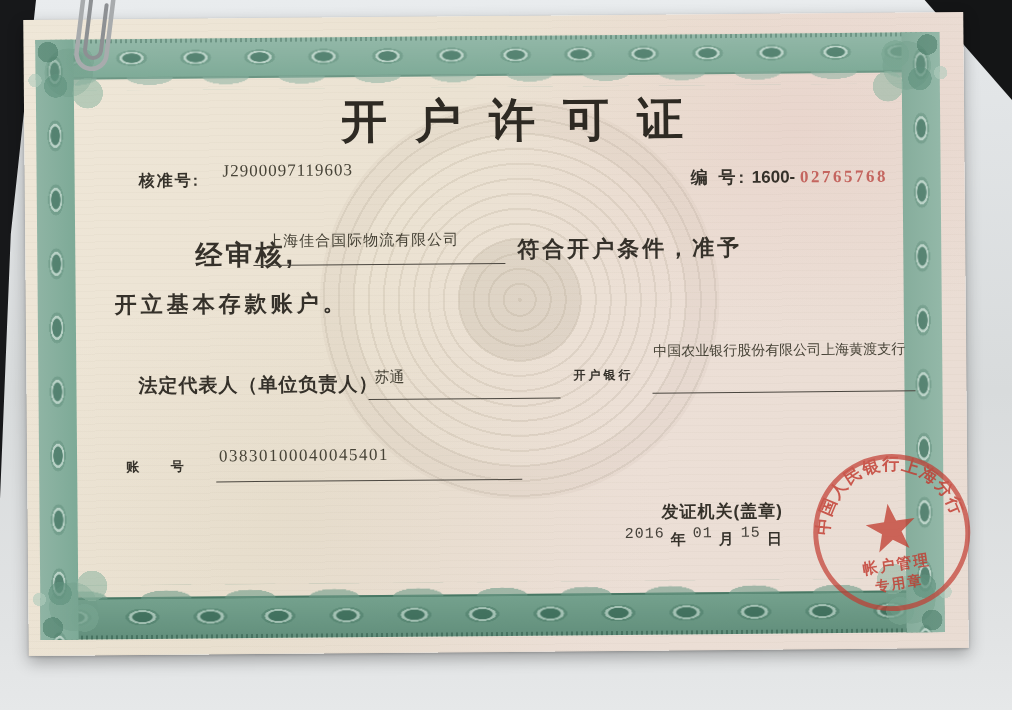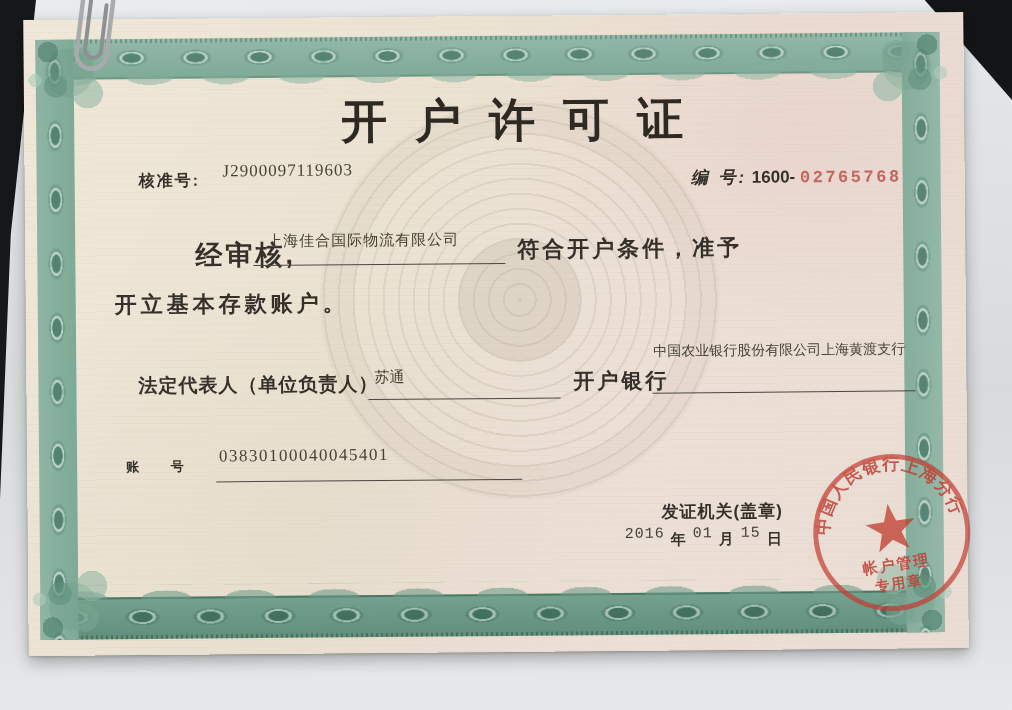--- a/index.html
+++ b/index.html
@@ -71,32 +71,32 @@
   
   .hei{font-family:"Liberation Sans",sans-serif;font-weight:700;color:#35312a;}
   .ser{font-family:"Liberation Serif",serif;color:#474337;}
   .abs{position:absolute;white-space:nowrap;}
   .title{left:0;right:0;top:74px;text-align:center;padding-left:64px;
     font-family:"Liberation Serif",serif;font-weight:900;font-size:46px;
     letter-spacing:28px;color:#2e2a23;}
   .approval-label{left:114px;top:152px;font-size:16px;letter-spacing:2px;text-align:right;}
   .approval-value{left:198px;top:143px;font-size:17px;letter-spacing:1px;}
   .serial{left:666px;top:152px;font-size:17px;}
-  .serial .lbl{letter-spacing:3px;font-style:italic;}
-  .serial .red{color:#c4655f;letter-spacing:2.5px;font-family:Liberation Mono, monospace;font-weight:600;}
+  .serial .lbl{letter-spacing:3px;}
+  .serial .red{color:#c4655f;letter-spacing:2.5px;font-family:Liberation Serif, serif;font-weight:600;}
   .line1-prefix{left:170px;top:219px;font-size:27px;letter-spacing:3px;}
   .company{left:242px;top:214px;font-size:15px;letter-spacing:1px;}
   .uline{position:absolute;border-bottom:1.5px solid #4a463f;}
   .ul-company{left:228px;top:221px;width:252px;height:26px;}
   .line1-suffix{left:492px;top:219px;font-size:22px;letter-spacing:3px;}
   .line2{left:89px;top:271px;font-size:22px;letter-spacing:4px;}
   .rep-label{left:112px;top:354px;font-size:19px;letter-spacing:1px;}
   .rep-value{left:348px;top:351px;font-size:15px;}
   .ul-rep{left:342px;top:356px;width:192px;height:26px;}
-  .bank-label{left:547px;top:352px;font-size:21px;letter-spacing:3px;}
+  .bank-label{left:547px;top:352px;font-size:12px;letter-spacing:3px;}
   .bank-value{left:627px;top:328px;font-size:14px;line-height:18px;white-space:normal;width:268px;}
   .ul-bank{left:626px;top:352px;width:263px;height:26px;}
   .acct-label{left:99px;top:439px;font-size:13px;letter-spacing:14px;}
   .acct-value{left:192px;top:428px;font-size:17px;letter-spacing:1.5px;}
   .ul-acct{left:189px;top:436px;width:306px;height:27px;}
   .issuer-label{left:634px;top:486px;font-size:17px;letter-spacing:1px;}
   .date-row{left:597px;top:516px;font-size:15px;letter-spacing:1px;}
   .date-row .num{font-family:Liberation Mono, monospace;font-weight:400;color:#45413a;
     position:relative;top:-7px;letter-spacing:1px;}
   .date-row .unit{font-weight:700;margin:0 6px;}

